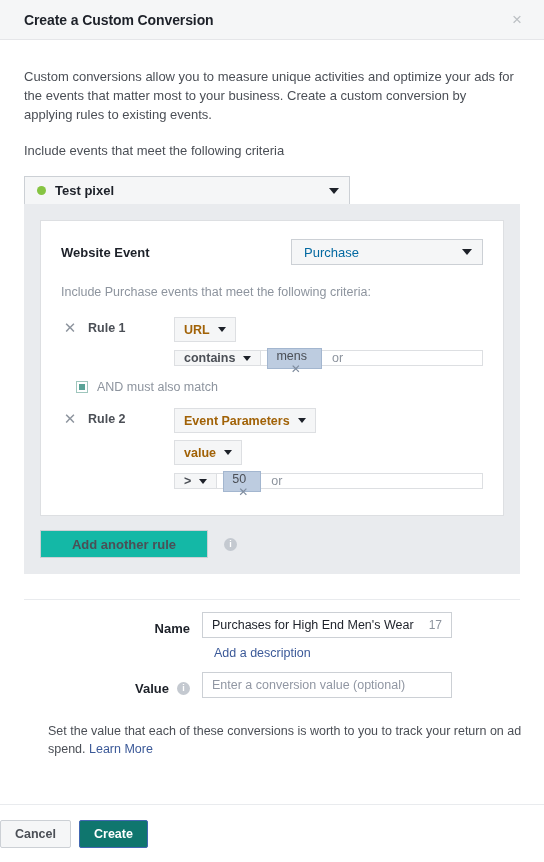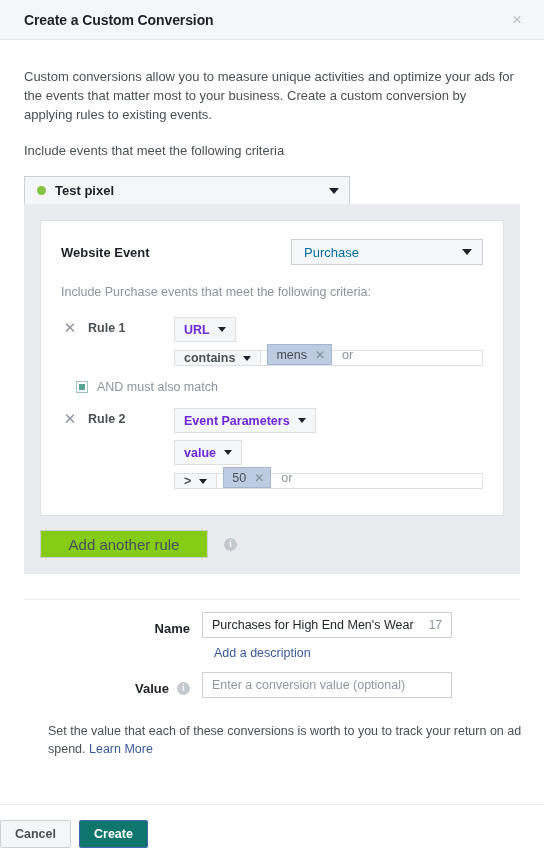--- a/index.html
+++ b/index.html
@@ -189,27 +189,27 @@
     box-sizing: border-box;
     display: inline-flex;
     align-items: center;
     padding: 0 9px;
     cursor: pointer;
     vertical-align: top;
   }
   .mini-select-label {
     font-size: 12.5px;
     font-weight: bold;
-    color: #6d28d9;
+    color: #a16207;
     margin-right: 8px;
   }
 
   .value-row {
     display: flex;
-    align-items: flex-end;
+    align-items: center;
     border: 1px solid #dddfe2;
     background: #ffffff;
     box-sizing: border-box;
     height: 16px;
   }
   .op-select {
     background: #f5f6f7;
     border-right: 1px solid #dddfe2;
     display: flex;
     align-items: center;
@@ -231,20 +231,21 @@
   }
   .token {
     background: #bdcce0;
     border: 1px solid #a3b6cf;
     box-sizing: border-box;
     height: 21px;
     display: inline-flex;
     align-items: center;
     padding: 0 6px 0 8px;
     margin-right: 10px;
+    flex-direction: column;
   }
   .token-text {
     font-size: 12.5px;
     color: #4b4f56;
     margin-right: 8px;
   }
   .token-x {
     font-size: 12px;
     color: #7f8c9e;
     cursor: pointer;
@@ -286,28 +287,28 @@
 
   
   .add-rule-row {
     display: flex;
     align-items: center;
     margin-top: 14px;
   }
   .add-rule-button {
     width: 168px;
     height: 28px;
-    background: #84cc16;
+    background: #14b8a6;
     border: 1px solid #ccd0d5;
     box-sizing: border-box;
     display: flex;
     align-items: center;
     justify-content: center;
-    font-size: 15px;
-    font-weight: normal;
+    font-size: 13px;
+    font-weight: bold;
     color: #4b4f56;
     cursor: pointer;
   }
   .info-icon {
     width: 13px;
     height: 13px;
     border-radius: 50%;
     background: #c4c9d0;
     color: #ffffff;
     font-size: 9px;

